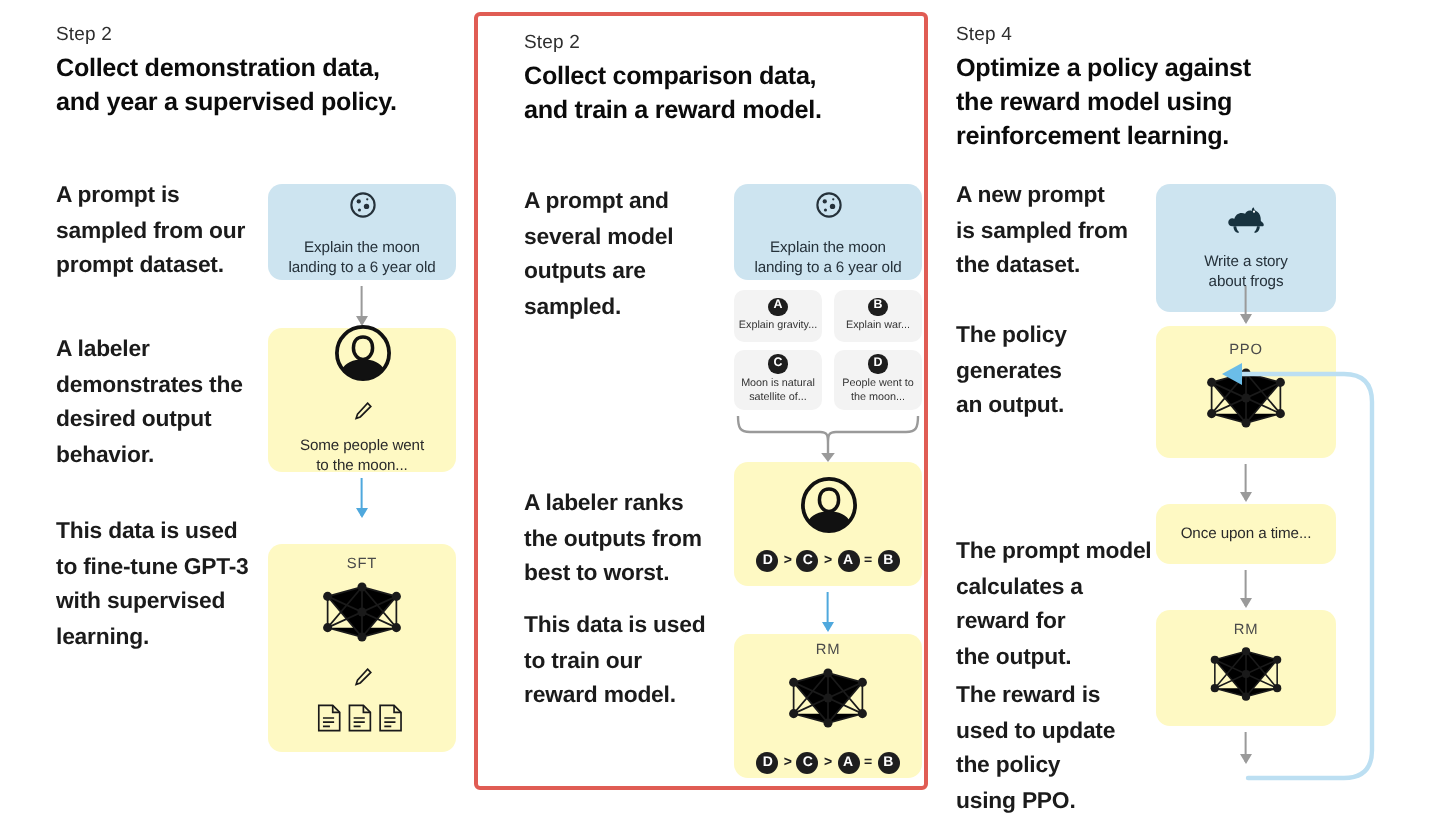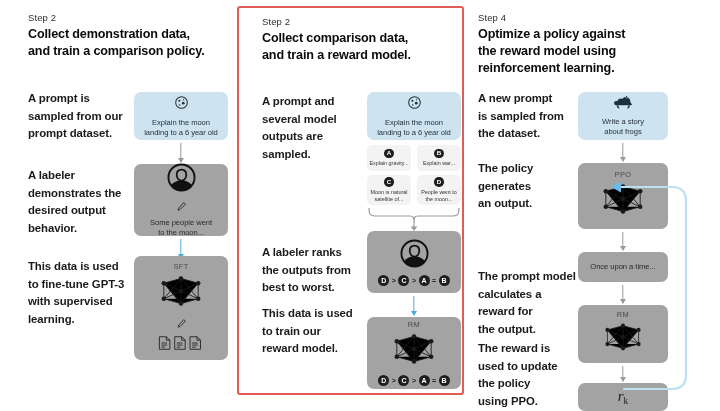--- a/index.html
+++ b/index.html
@@ -41,21 +41,21 @@
   
   .para {
     position: absolute;
     font-size: 11.4px; font-weight: 700; color: #1b1b1b;
     line-height: 17.5px; letter-spacing: -.1px;
   }
 
   
   .card {
     position: absolute;
-    background: #a3a3a3;
+    background: #fef9c3;
     border-radius: 7px;
     display: flex; flex-direction: column;
     align-items: center; justify-content: center;
   }
   .card.blue { background: #cde4f0; }
   .card .cap {
     font-size: 7.6px; line-height: 10px; text-align: center;
     color: #25313a; letter-spacing: -.05px; padding: 0 4px;
   }
   .card .cap.grey { color: #2a2a2a; }
@@ -107,21 +107,21 @@
         font-size: 15px; color: #1a1a1a; }
 </style>
 </head>
 <body>
 
 <div id="root">
 
   <div class="col" id="col1">
     <div class="steplabel" style="left:28px; top:12px;">Step 2</div>
     <div class="steptitle" style="left:28px; top:26px; width:205px;">Collect demonstration data,</div>
-    <div class="steptitle" style="left:28px; top:43px; width:205px;">and train a comparison policy.</div>
+    <div class="steptitle" style="left:28px; top:43px; width:205px;">and year a supervised policy.</div>
 
     <div class="para" style="left:28px; top:90px; width:110px; white-space:pre-line;">A prompt is
 sampled from our
 prompt dataset.</div>
     <div class="para" style="left:28px; top:167px; width:120px; white-space:pre-line;">A labeler
 demonstrates the
 desired output
 behavior.</div>
     <div class="para" style="left:28px; top:258px; width:125px; white-space:pre-line;">This data is used
 to fine-tune GPT-3
@@ -162,21 +162,21 @@
       </span>
       <div class="cap grey" style="margin-top:2px; white-space:pre-line;">Some people went
 to the moon...</div>
     </div>
 
     <div class="arrow blue" style="left:175px; top:239px; width:12px; height:19px;">
       <div class="line"></div>
         <div class="head"></div>
     </div>
 
-    <div class="card" style="left:134px; top:256px; width:94px; height:104px;">
+    <div class="card" style="left:134px; top:272px; width:94px; height:104px;">
       <div class="tag">SFT</div>
       <span class="icn">
         <svg width="50" height="38" viewBox="0 0 64 48">
           <g stroke="#1a1a1a" stroke-width="1.1">
             <path d="M10 14L32 8 54 14M10 14L32 24 54 14M10 14L32 40 54 34M10 34L32 24 54 34M10 34L32 40 54 14M10 14L10 34M54 14L54 34M32 8L32 24 32 40M10 34L32 8M54 34L32 8M10 14L32 40"></path>
           </g>
           <g fill="#1a1a1a">
             <circle cx="32" cy="8" r="2.9"></circle>
             <circle cx="10" cy="14" r="2.9"></circle>
               <circle cx="54" cy="14" r="2.9"></circle>
@@ -339,21 +339,21 @@
 an output.</div>
     <div class="para" style="left:13px; top:268px; width:120px; white-space:pre-line;">The prompt model
 calculates a
 reward for
 the output.</div>
     <div class="para" style="left:13px; top:340px; width:115px; white-space:pre-line;">The reward is
 used to update
 the policy
 using PPO.</div>
 
-    <div class="card blue" style="left:113px; top:92px; width:90px; height:48px;">
+    <div class="card blue" style="left:113px; top:92px; width:90px; height:64px;">
       <span class="icn">
         <svg width="20" height="14" viewBox="0 0 32 22" fill="#18323f">
           <path d="M5 16c-1.8 0-3.2-1.3-3.2-3.2 0-2 1.5-3.3 3.2-3.3.7 0 1.2.2 1.7.5C7.4 7.2 9.6 5.4 12.6 5.4c1 0 1.9.2 2.7.6.6-1.6 2-2.6 3.8-2.6.6 0 1.1.1 1.6.3-.2-1.1.2-2.1 1-2.7.3-.2.7 0 .7.4 0 1 .5 1.7 1.4 2.2 2.2 1.1 3.6 3.1 3.9 5.6.1.7.1 1.3.1 1.9 0 .6.3 1 .8 1.3 1 .6 1.6 1.5 1.6 2.6 0 .6-.5 1-1.1 1H5z"></path>
           <circle cx="22.4" cy="4.3" r=".9" fill="#fff"></circle>
           <path d="M6 16h2.2c.3 2 .9 3.4 2 4.4.3.3.1.8-.3.8-2.3 0-3.9-2-3.9-5.2z"></path>
           <path d="M27 16h-2.2c-.3 2-.9 3.4-2 4.4-.3.3-.1.8.3.8 2.3 0 3.9-2 3.9-5.2z"></path>
         </svg>
       </span>
       <div class="cap" style="margin-top:4px; white-space:pre-line;">Write a story
 about frogs</div>
@@ -416,23 +416,20 @@
           </g>
         </svg>
       </span>
     </div>
 
     <div class="arrow" style="left:152px; top:366px; width:12px; height:15px;">
       <div class="line"></div>
         <div class="head"></div>
     </div>
 
-    <div class="card" style="left:113px; top:383px; width:90px; height:28px;">
-      <div class="rk"><span>r</span><span class="sub">k</span></div>
-    </div>
   </div>
 
   <div class="loop" style="left:594px; top:175px; width:120px; height:225px;">
     <svg width="120" height="225" viewBox="0 0 120 225" fill="none">
       <path d="M22 12 H78 Q92 12 92 26 V200 Q92 214 78 214 H30" stroke="#bcdff2" stroke-width="2.2" stroke-linecap="round"></path>
       <path d="M27 6.5 L17 12 L27 17.5 Z" fill="#6bbde8"></path>
     </svg>
   </div>
 
   <div class="redframe"></div>

